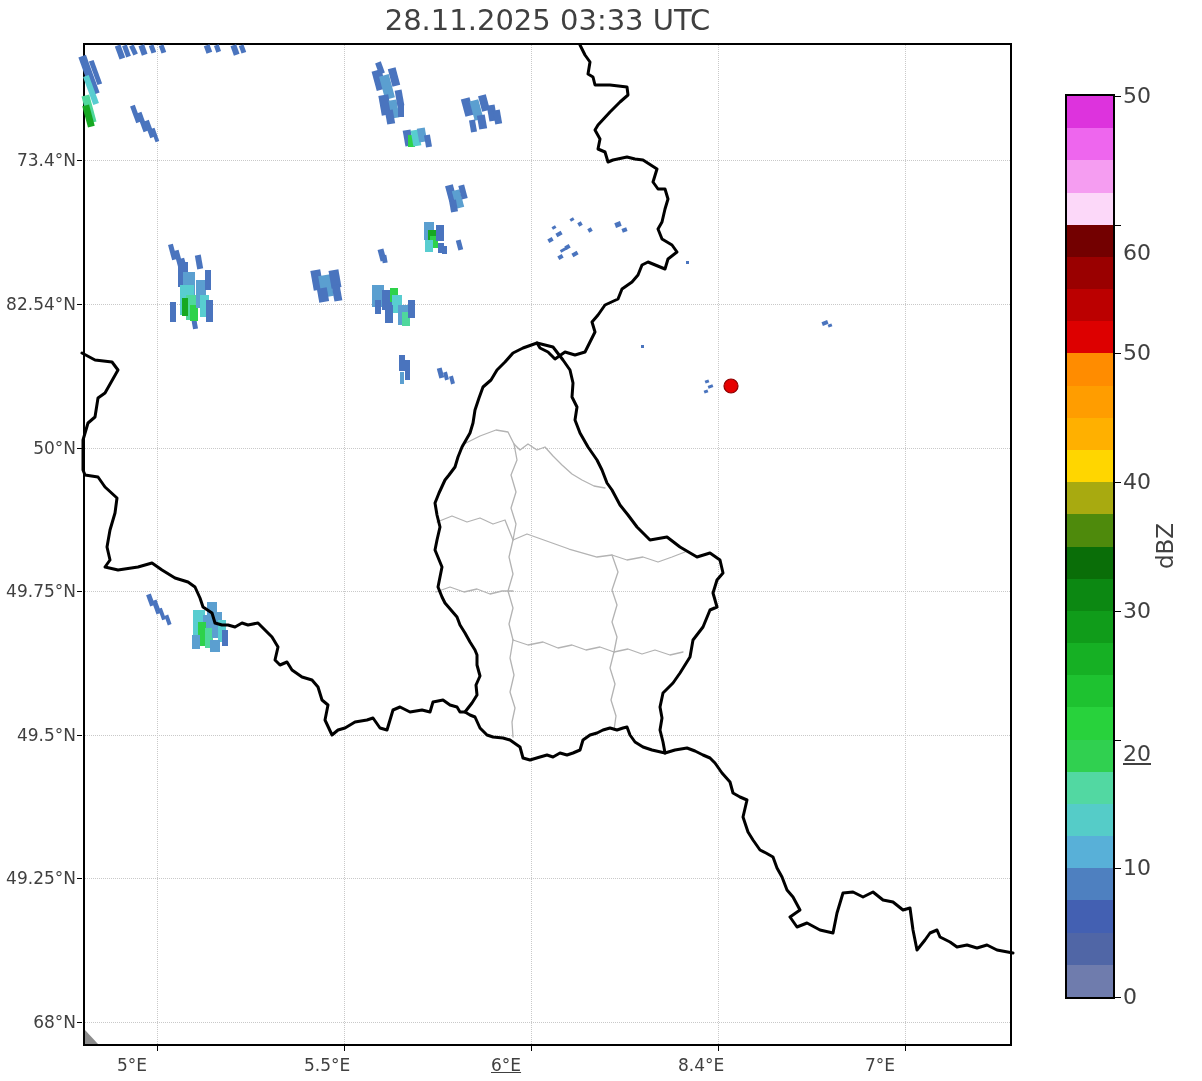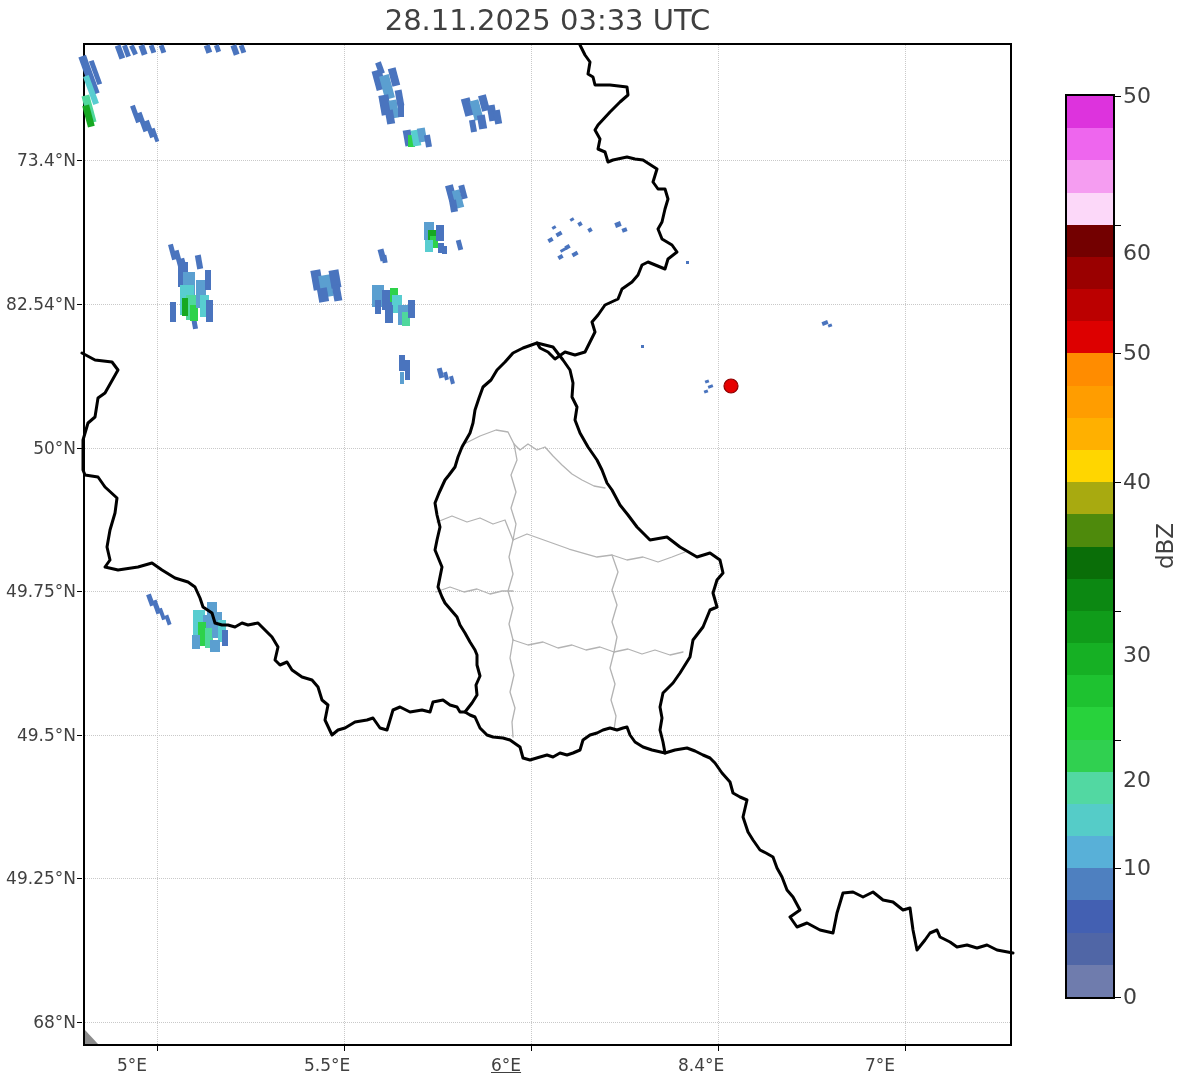--- a/index.html
+++ b/index.html
@@ -249,21 +249,21 @@
       <div class="ticklab ylab" style="left: 0px; top: 1014px; width: 76px;">68°N</div>
       <div class="cbtick" style="top: 96px;"></div>
       <div class="cbticklab" style="top: 85px;">50</div>
       <div class="cbtick" style="top: 225px;"></div>
       <div class="cbticklab" style="top: 214px; margin-top: 28px;">60</div>
       <div class="cbtick" style="top: 353px;"></div>
       <div class="cbticklab" style="top: 342px;">50</div>
       <div class="cbtick" style="top: 482px;"></div>
       <div class="cbticklab" style="top: 471px;">40</div>
       <div class="cbtick" style="top: 611px;"></div>
-      <div class="cbticklab" style="top: 600px; margin-top: 44px;">30</div>
+      <div class="cbticklab" style="top: 600px;">30</div>
       <div class="cbtick" style="top: 740px;"></div>
-      <div class="cbticklab" style="top: 769px;">20</div>
+      <div class="cbticklab" style="top: 743px; text-decoration: underline;">20</div>
       <div class="cbtick" style="top: 868px;"></div>
       <div class="cbticklab" style="top: 857px;">10</div>
       <div class="cbtick" style="top: 997px;"></div>
       <div class="cbticklab" style="top: 986px;">0</div>
     </div>
 </div>
 
 </body></html>

